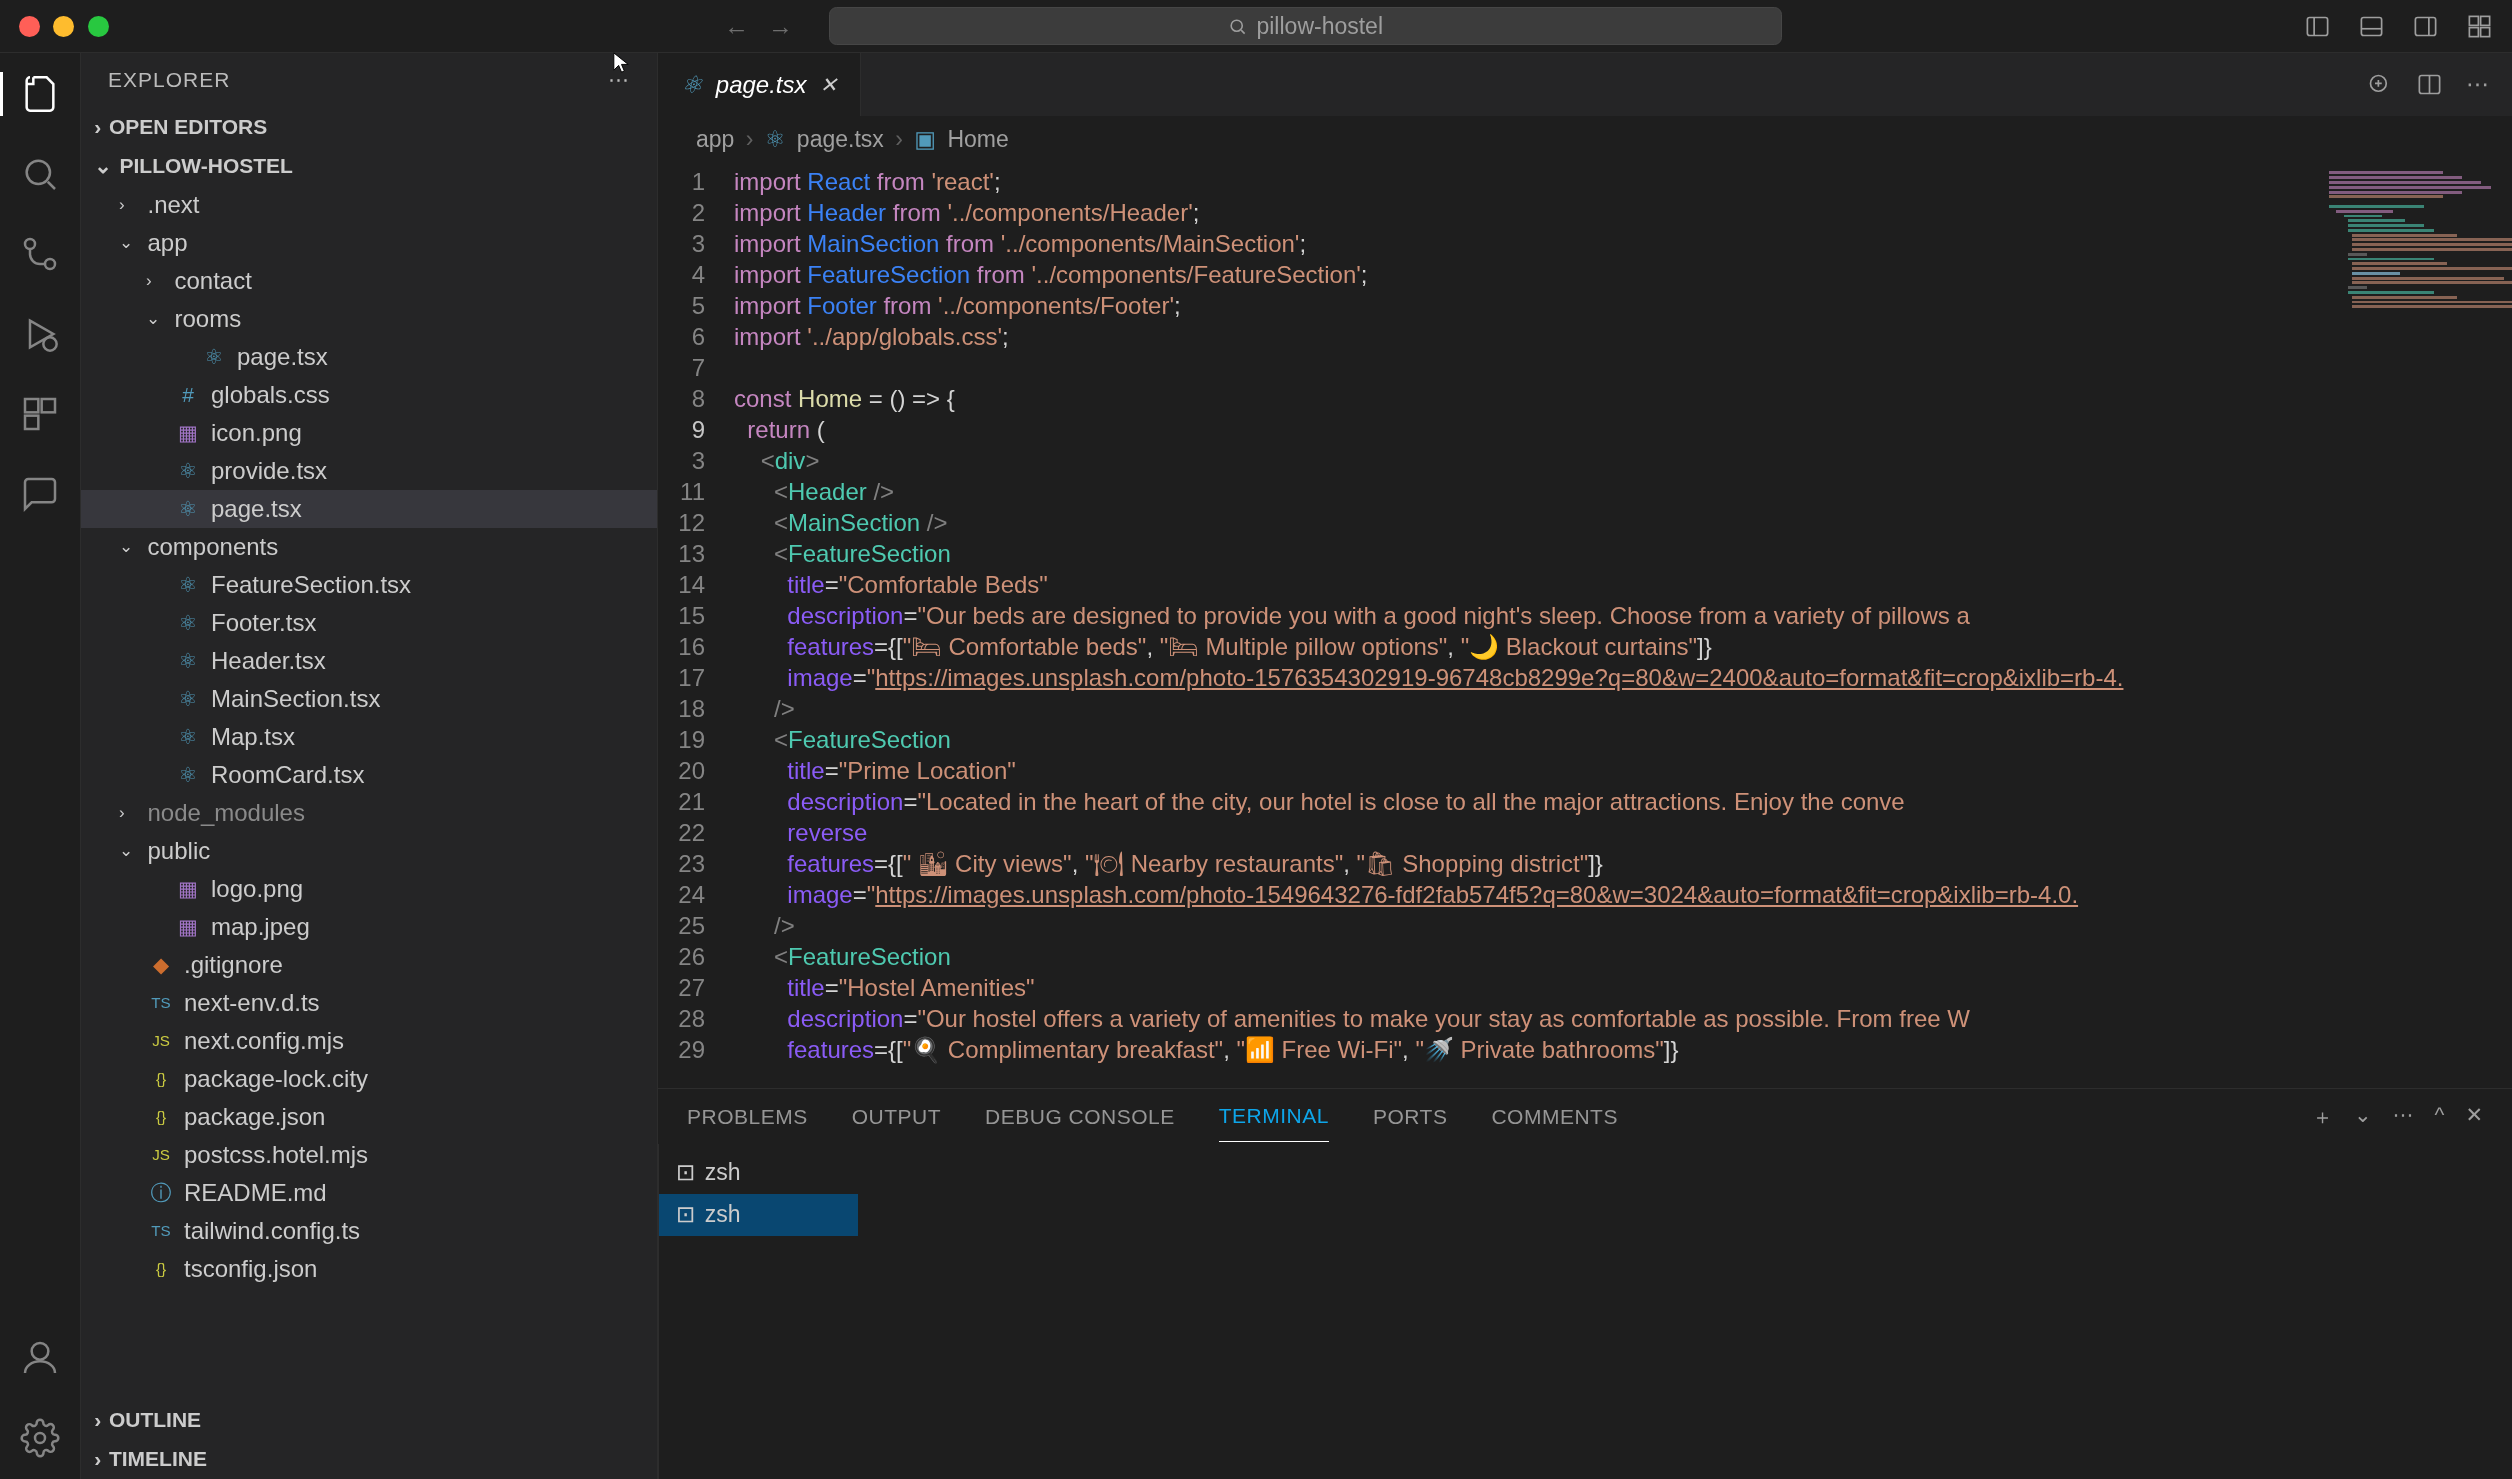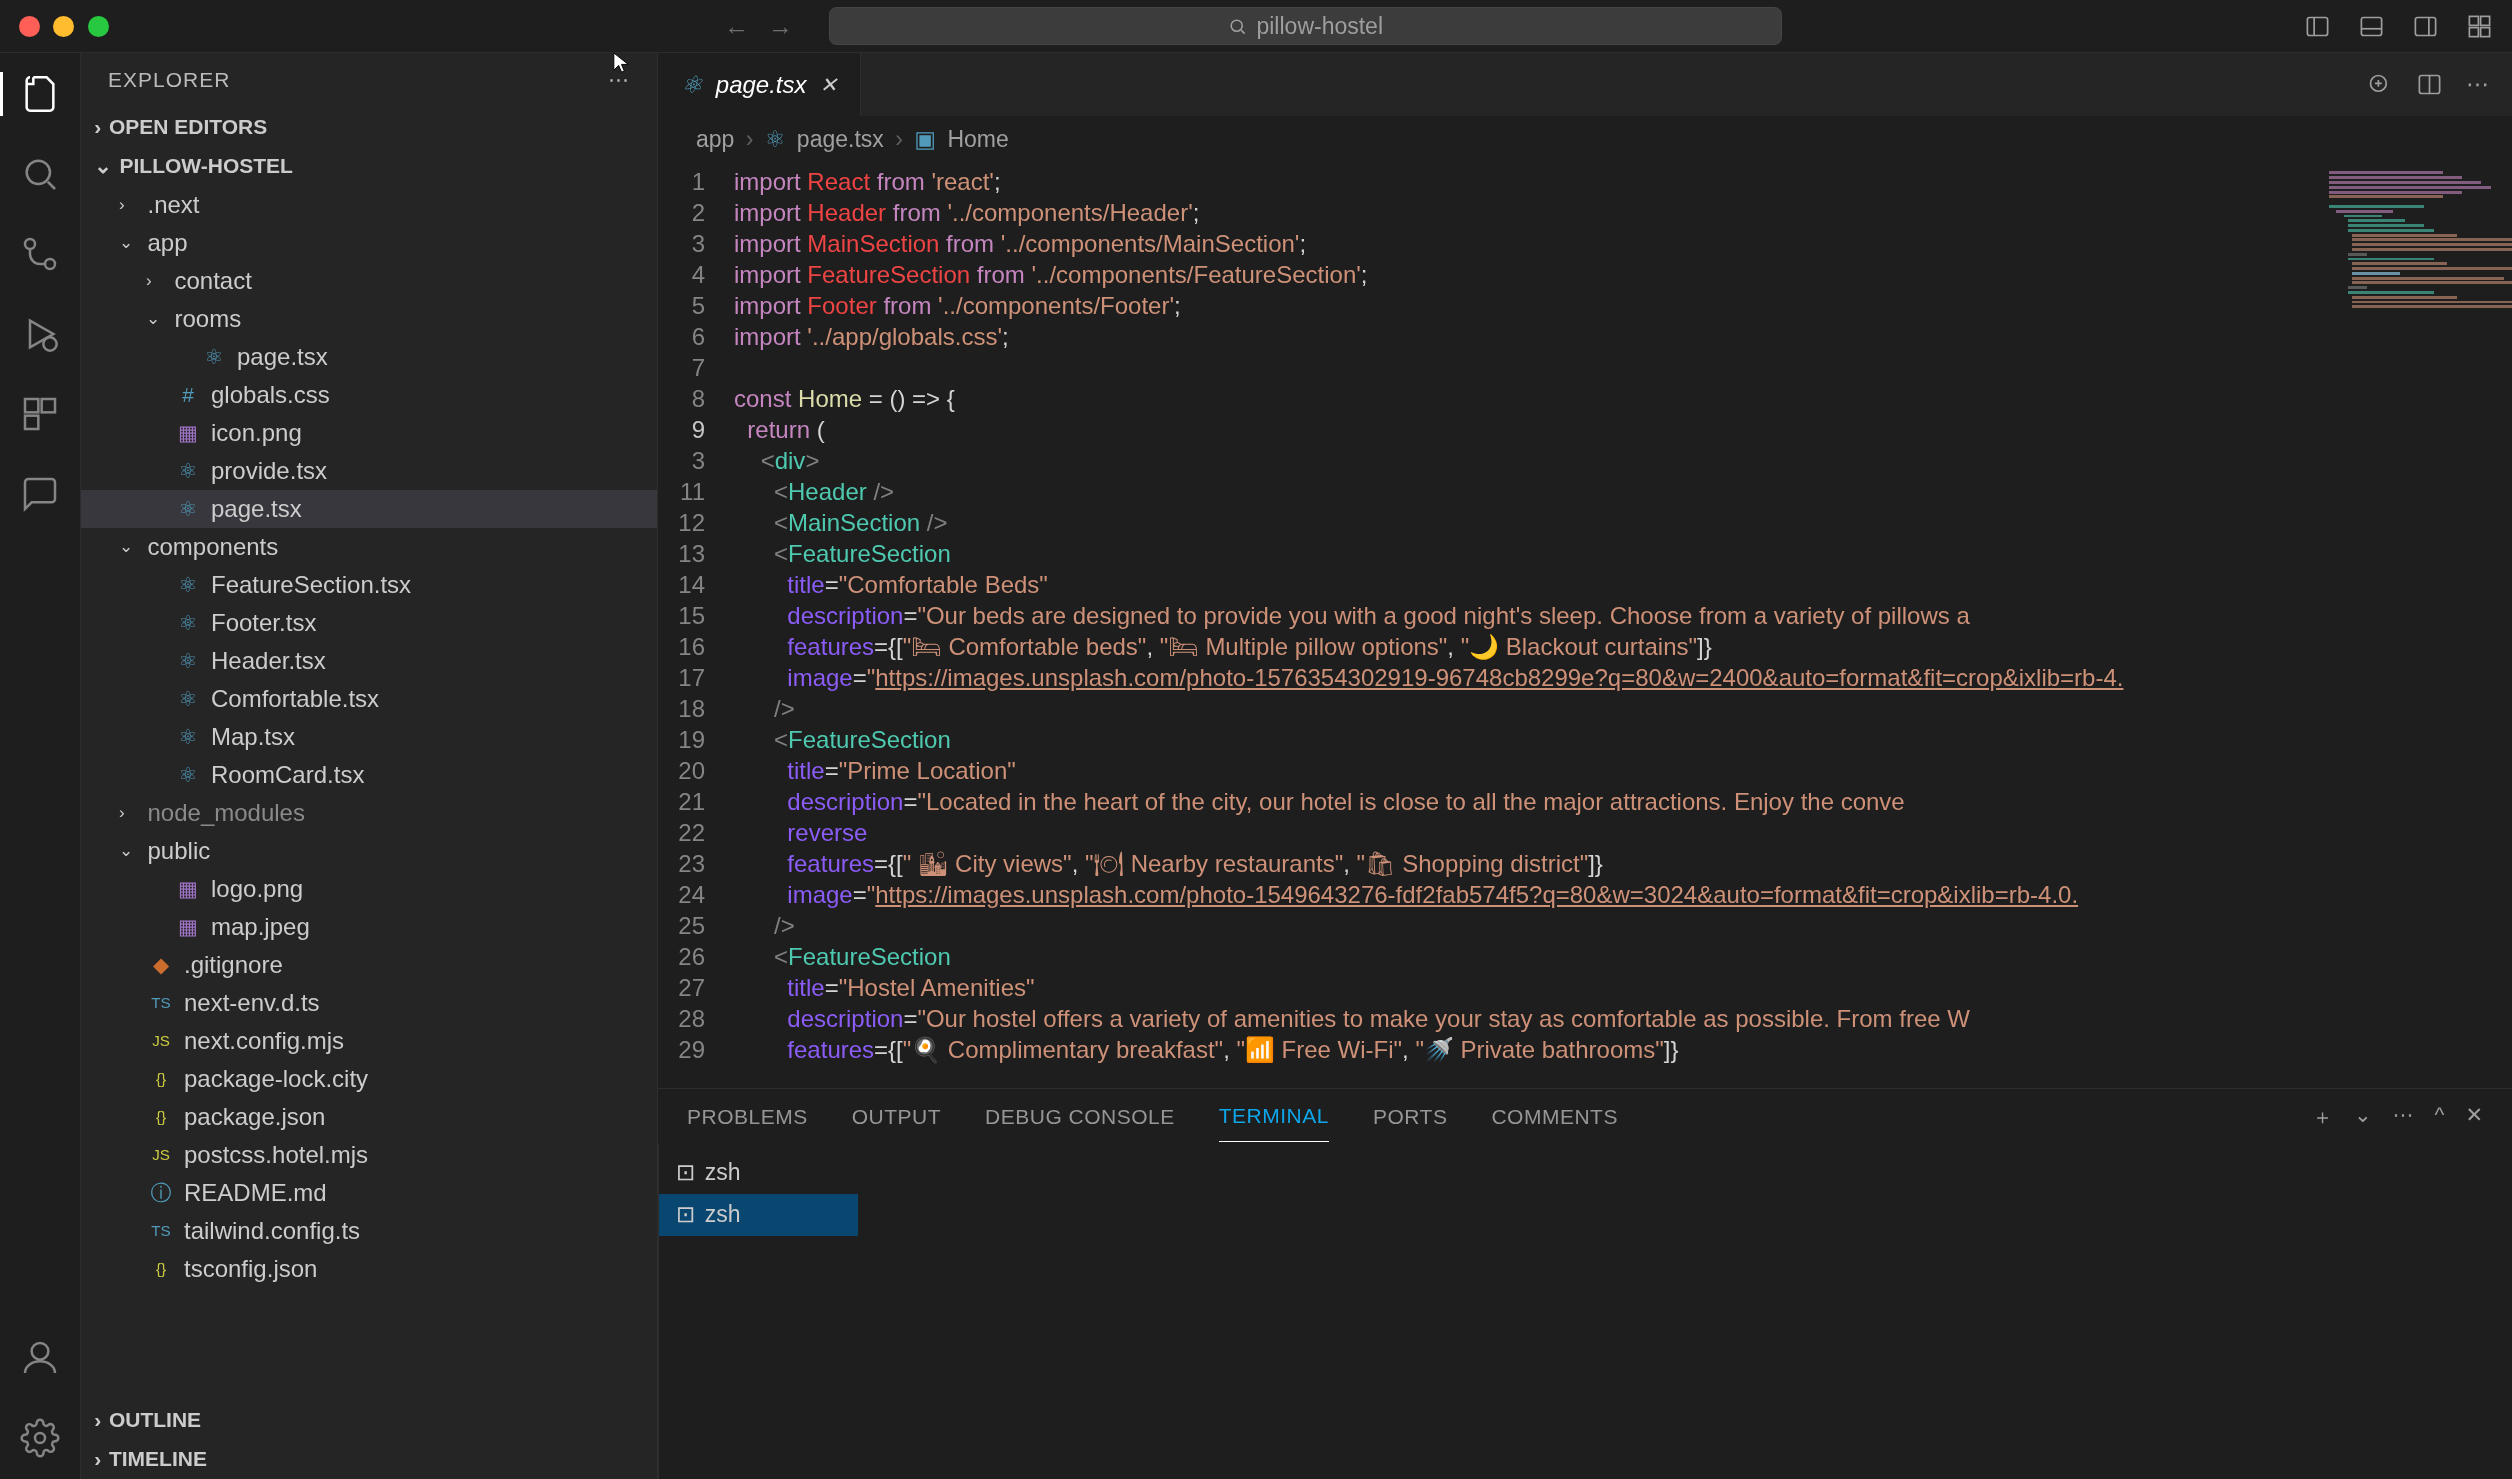--- a/index.html
+++ b/index.html
@@ -35,21 +35,21 @@
     .tab .close{color:#cccccc;font-size:21px;cursor:pointer}
     .tab-actions{margin-left:auto;display:flex;gap:23px;padding-right:23px;align-items:center;color:#9e9e9e}
     .breadcrumb{padding:9.5px 38px;display:flex;align-items:center;gap:11.4px;font-size:23px;color:#a0a0a0}
     .breadcrumb .bc-sep{color:#606060}
     .code-area{flex:1;display:flex;overflow:hidden;font-family:'SF Mono',Monaco,Menlo,Consolas,monospace;font-size:24px;line-height:31px;position:relative}
     .line-numbers{width:76px;text-align:right;padding-right:29px;color:#858585;user-select:none;padding-top:3.8px}
     .line-numbers div{height:31px}
     .line-numbers .cur{color:#c6c6c6}
     .code{flex:1;padding-top:3.8px;white-space:pre;overflow:hidden}
     .code .line{height:31px}
-    .kw{color:#c586c0}.var{color:#ef4444}.fn{color:#dcdcaa}.str{color:#ce9178}.type{color:#4ec9b0}.comp{color:#4ec9b0}.jsx{color:#808080}.attr{color:#8b5cf6}.link{color:#ce9178;text-decoration:underline}.pun{color:#d4d4d4}
+    .kw{color:#c586c0}.var{color:#3b82f6}.fn{color:#dcdcaa}.str{color:#ce9178}.type{color:#4ec9b0}.comp{color:#4ec9b0}.jsx{color:#808080}.attr{color:#8b5cf6}.link{color:#ce9178;text-decoration:underline}.pun{color:#d4d4d4}
     .minimap{position:absolute;right:0;top:0;width:191px;height:100%;background:#1e1e1e;opacity:0.6}
     .minimap-content{padding:7.6px;font-size:3.8px;line-height:4.8px;color:#666}
     .panel{height:391px;border-top:1px solid #2d2d2d;display:flex;flex-direction:column}
     .panel-tabs{height:55px;display:flex;align-items:center;padding:0 29px;gap:44px;font-size:21px;color:#969696}
     .panel-tabs .pt{cursor:pointer;padding:13.3px 0;letter-spacing:0.5px}
     .panel-tabs .pt.active{color:#0ea5e9;border-bottom:1.9px solid #ffffff}
     .panel-actions{margin-left:auto;display:flex;gap:21px;color:#9e9e9e}
     .panel-body{flex:1;display:flex}
     .terminal{flex:1;padding:9.5px 17px;font-family:'SF Mono',Monaco,Menlo,monospace;font-size:24px;color:#cccccc}
     .terminal-side{width:200px;border-left:1px solid #2d2d2d;padding:7.6px 0}
@@ -235,21 +235,21 @@
           <span>Footer.tsx</span>
         </div>
         <div class="tree-item indent-2">
           <span class="chev"></span>
           <span class="ficon fc-react" style="font-size:21px">⚛</span>
           <span>Header.tsx</span>
         </div>
         <div class="tree-item indent-2">
           <span class="chev"></span>
           <span class="ficon fc-react" style="font-size:21px">⚛</span>
-          <span>Comfortable.tsx</span>
+          <span>MainSection.tsx</span>
         </div>
         <div class="tree-item indent-2">
           <span class="chev"></span>
           <span class="ficon fc-react" style="font-size:21px">⚛</span>
           <span>Map.tsx</span>
         </div>
         <div class="tree-item indent-2">
           <span class="chev"></span>
           <span class="ficon fc-react" style="font-size:21px">⚛</span>
           <span>RoomCard.tsx</span>

